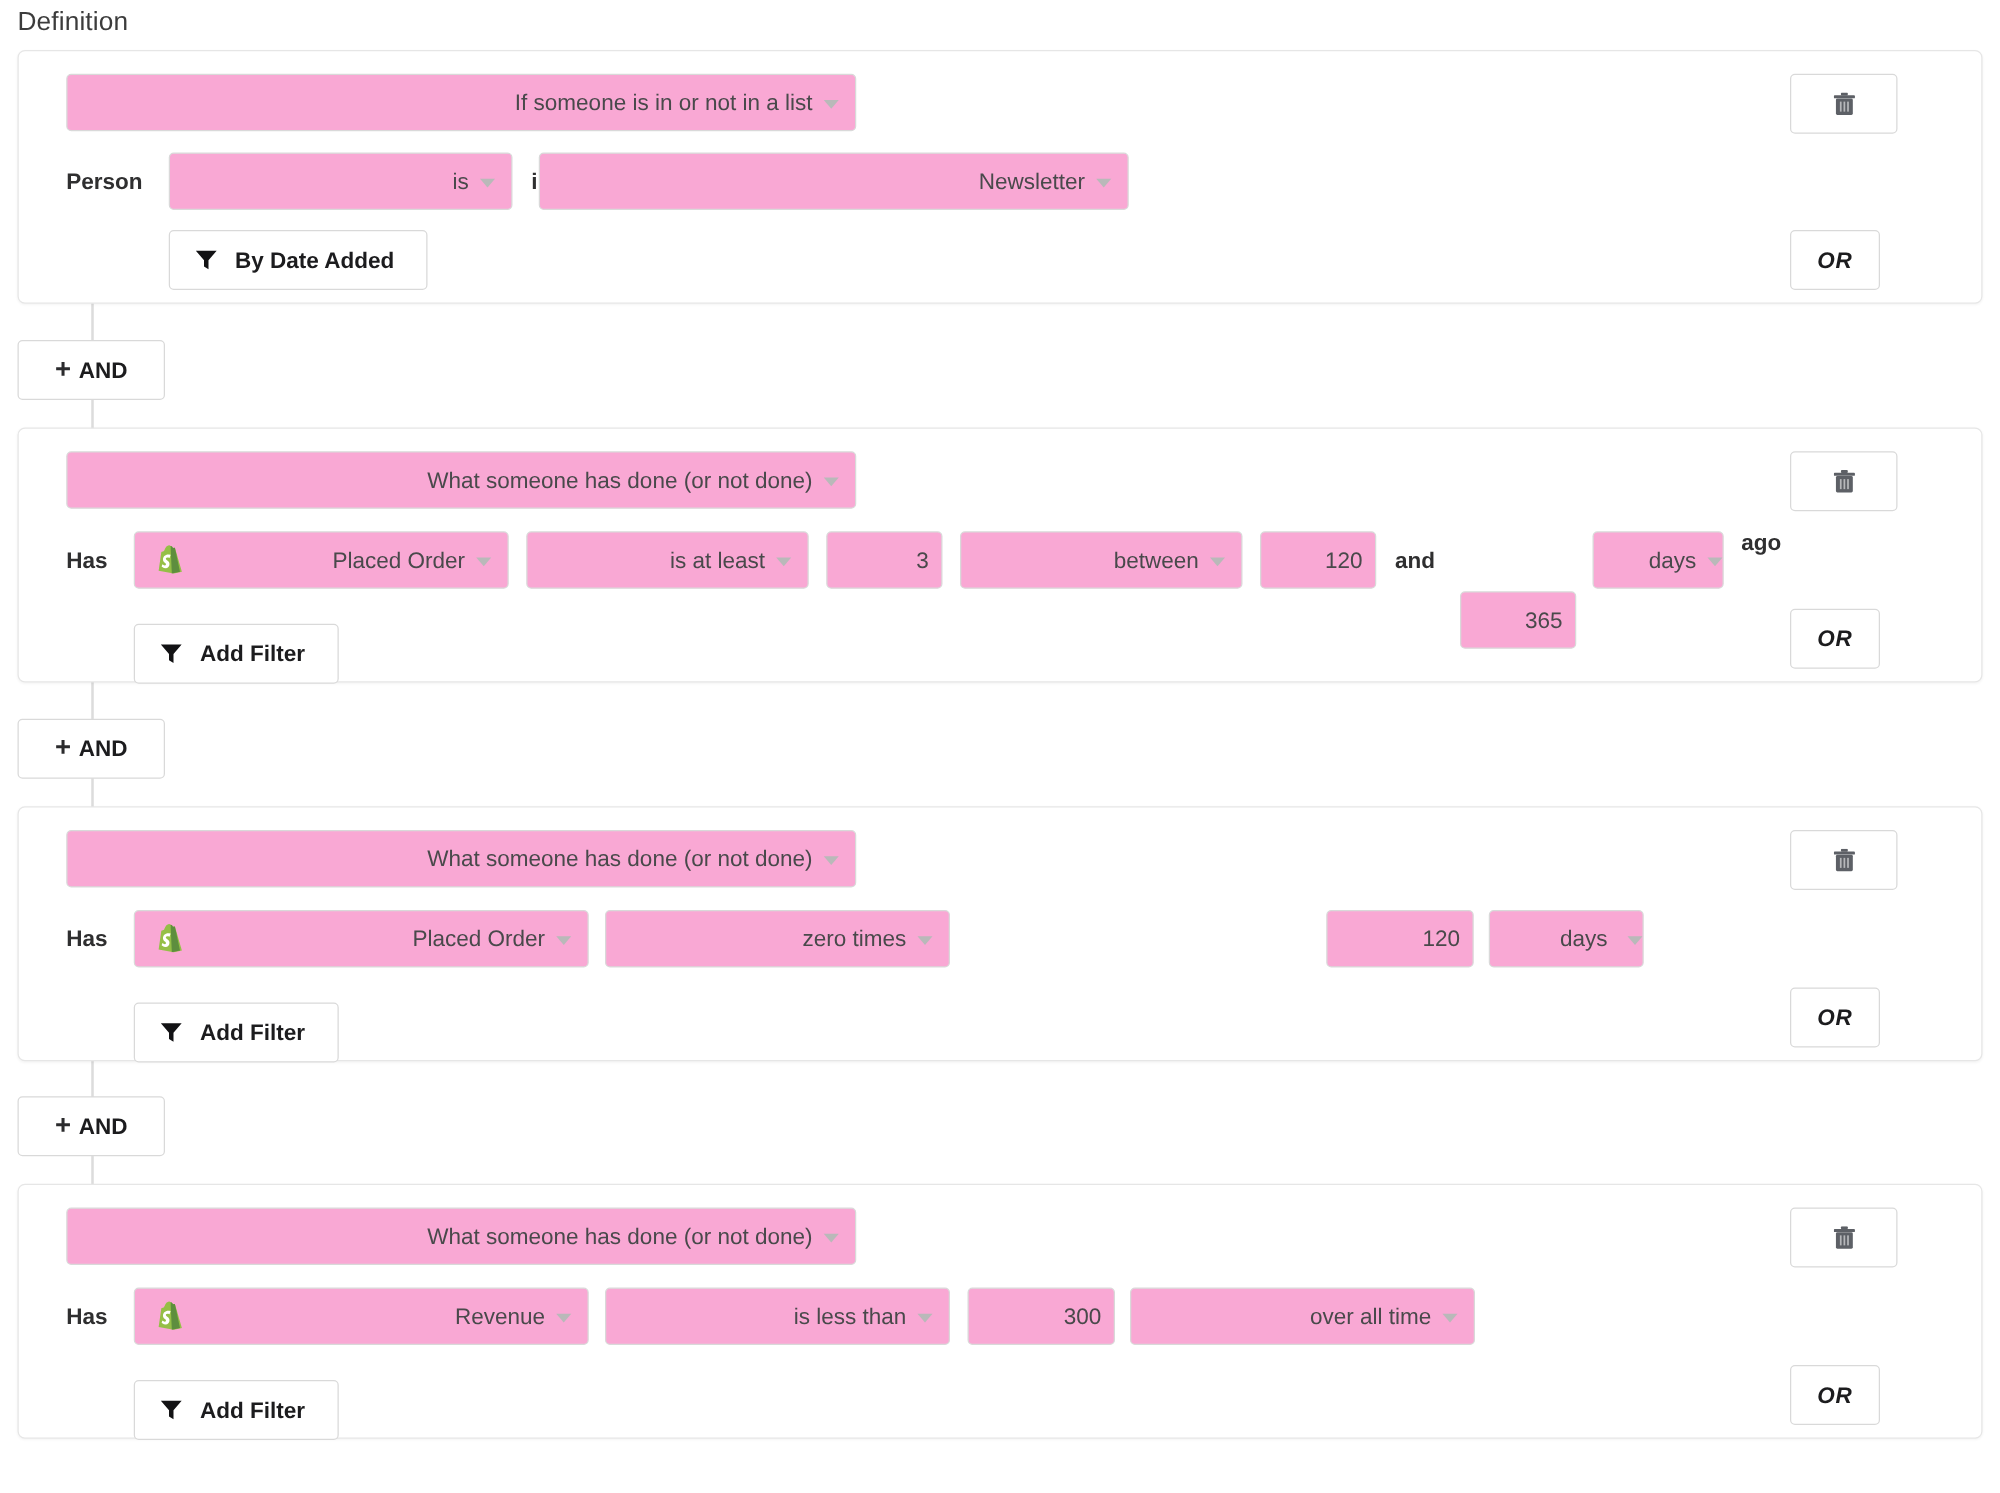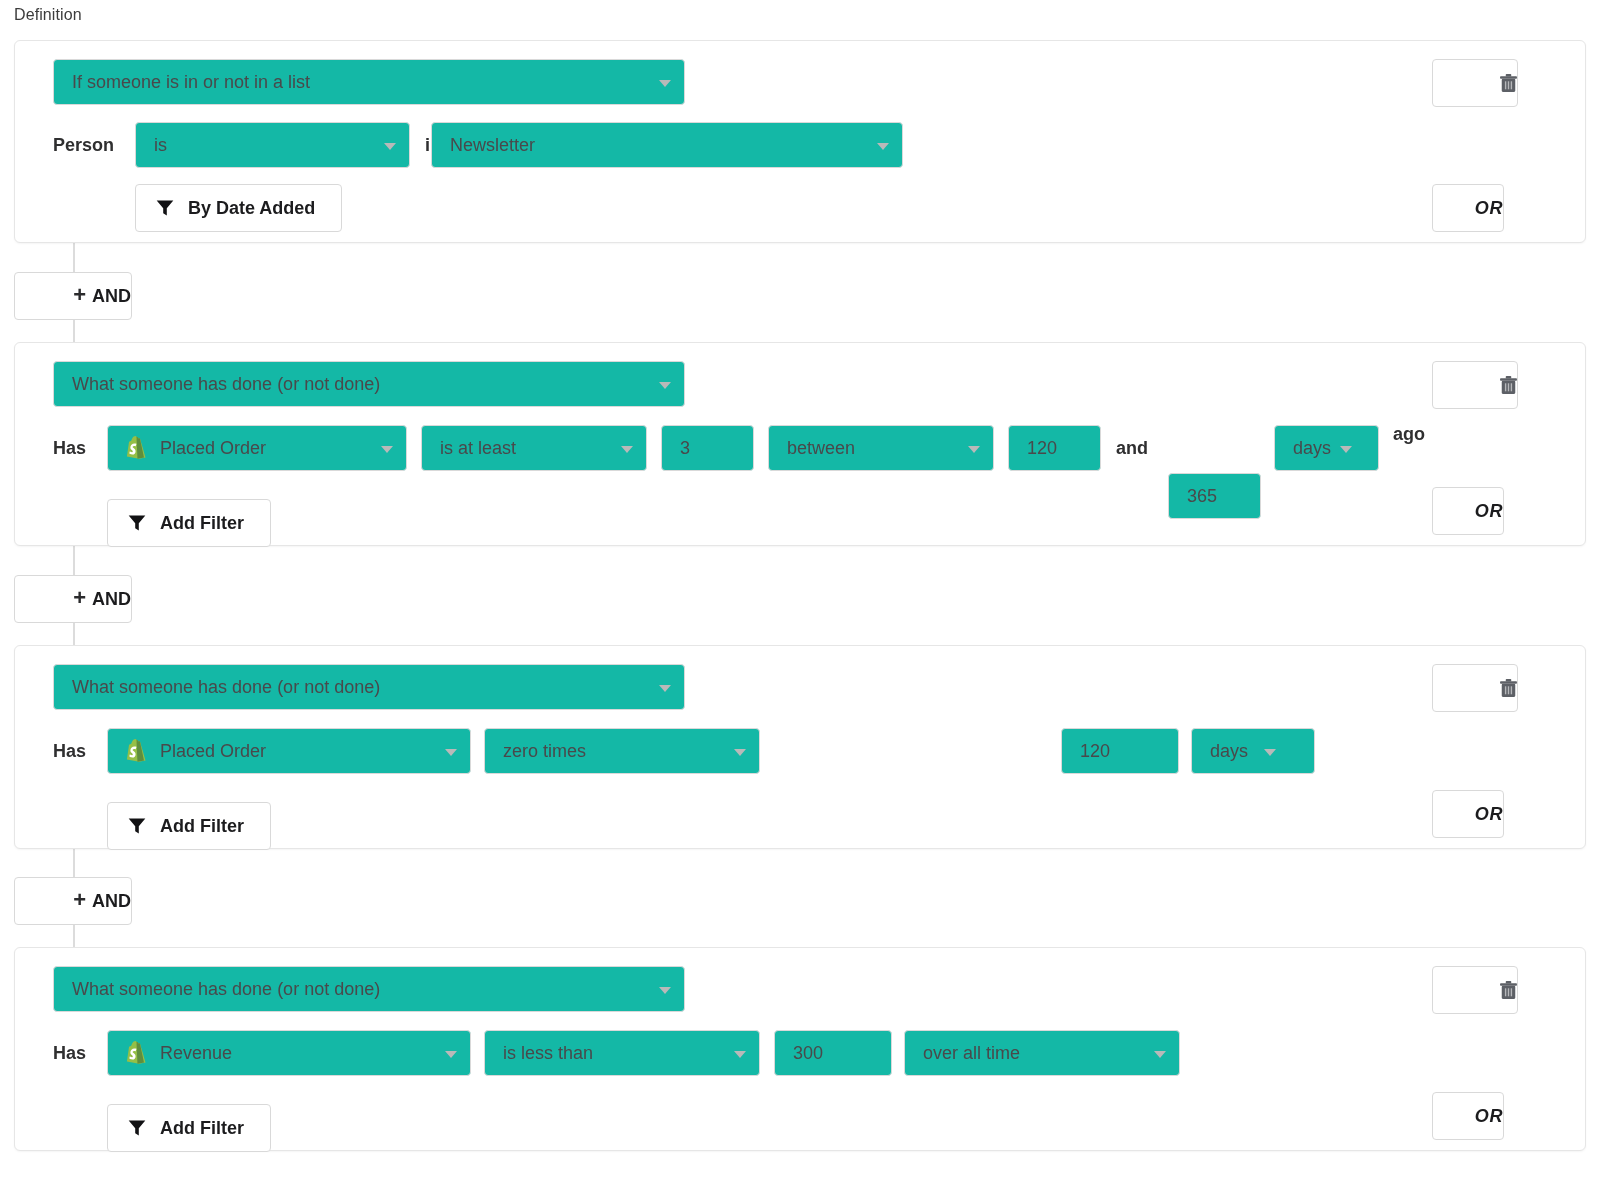--- a/index.html
+++ b/index.html
@@ -15,21 +15,21 @@
     height: 1194px;
     overflow: hidden;
     position: relative;
   }
 
   
   .section-title {
     position: absolute;
     left: 14px;
     top: 6px;
-    font-size: 16px;
+    font-size: 21px;
     color: #3c3c3c;
     letter-spacing: 0.1px;
   }
 
   
   .rail {
     position: absolute;
     left: 73px;
     width: 2px;
     background: #dcdcdc;
@@ -44,30 +44,31 @@
     background: #ffffff;
     border: 1px solid #e6e6e6;
     border-radius: 6px;
     box-shadow: 0 1px 2px rgba(0,0,0,0.045);
     z-index: 2;
   }
 
   
   .ctl {
     position: absolute;
-    background: #14b8a6;
+    background: #f9a8d4;
     border: 1px solid #d9d9d9;
     border-radius: 4px;
     height: 46px;
     display: flex;
     align-items: center;
     font-size: 18px;
     color: #49494b;
     white-space: nowrap;
     overflow: hidden;
+    justify-content: flex-end;
   }
   .ctl.sel { padding-left: 18px; padding-right: 34px; }
   .ctl.num { padding-left: 18px; padding-right: 10px; }
 
   .caret {
     position: absolute;
     right: 13px;
     top: 50%;
     width: 0; height: 0;
     margin-top: -2px;
@@ -103,21 +104,21 @@
   }
 
   
   .btn {
     position: absolute;
     background: #ffffff;
     border: 1px solid #d9d9d9;
     border-radius: 4px;
     display: flex;
     align-items: center;
-    justify-content: flex-end;
+    justify-content: center;
     gap: 12px;
     font-size: 18px;
     font-weight: bold;
     color: #1c1c1e;
     cursor: pointer;
   }
   .btn.and {
     left: 14px;
     width: 118px;
     height: 48px;

